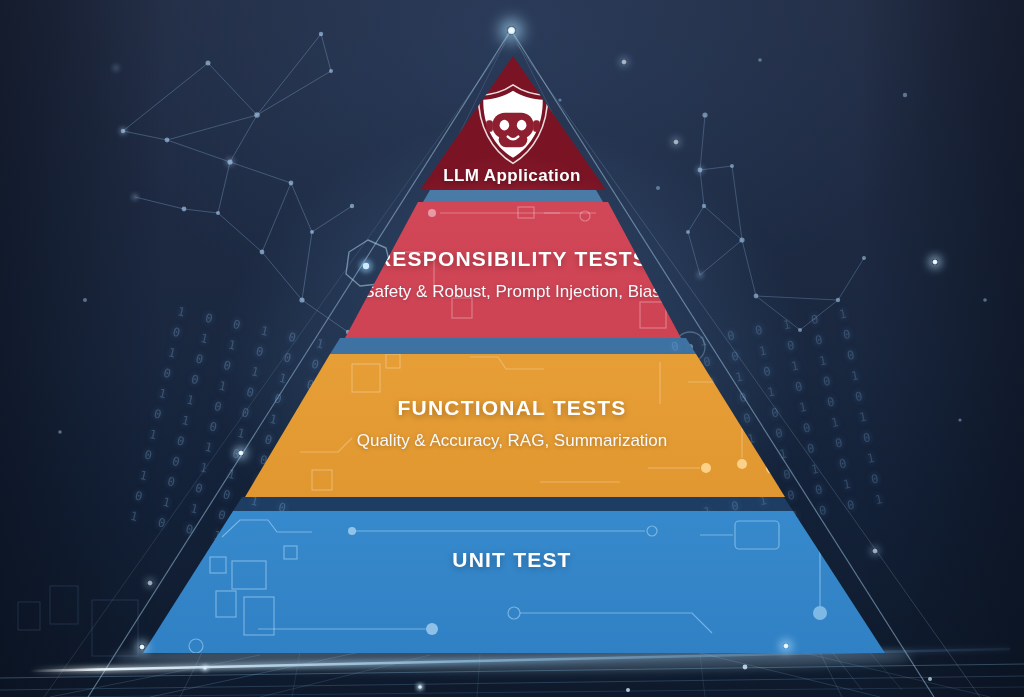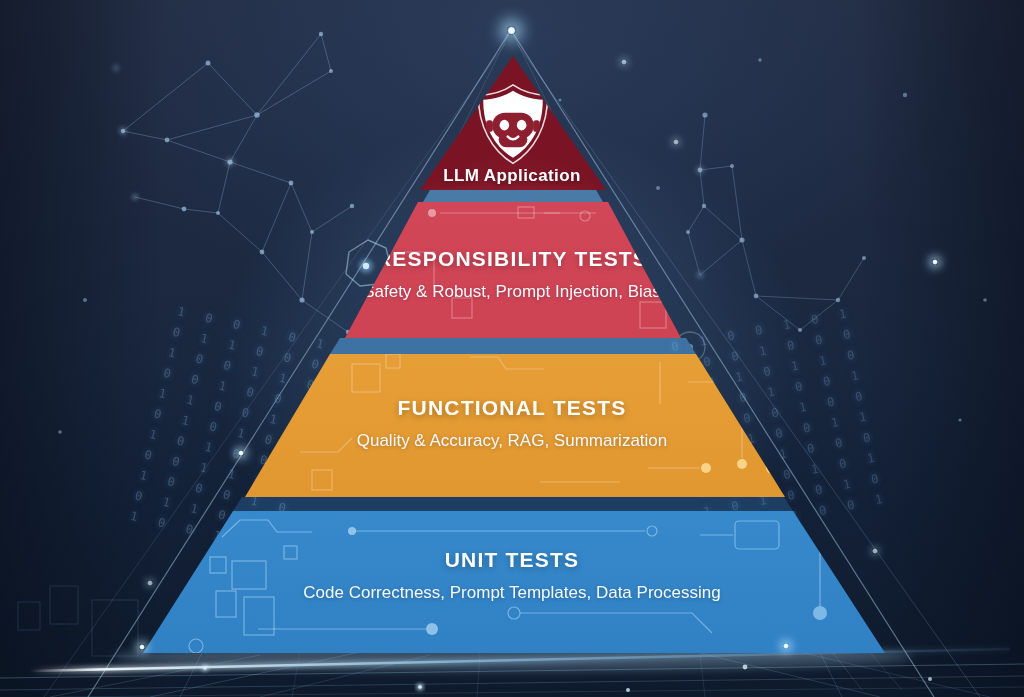--- a/index.html
+++ b/index.html
@@ -290,22 +290,21 @@
         <rect x="216" y="591" width="20" height="26"></rect>
         <rect x="244" y="597" width="30" height="38"></rect>
         <rect x="284" y="546" width="13" height="13"></rect>
         <circle cx="196" cy="646" r="7"></circle>
       </g>
       <circle cx="352" cy="531" r="4" fill="rgba(205,235,255,.6)"></circle>
       <circle cx="820" cy="613" r="7" fill="rgba(190,230,255,.55)"></circle>
       <circle cx="432" cy="629" r="6" fill="rgba(205,235,255,.6)"></circle>
     </svg>
     <div class="band-text" style="top:548px">
-      <div class="band-title">UNIT TESTS</div>
-      <div class="band-sub">Code Correctness, Prompt Templates, Data Processing</div>
+      <div class="band-title">UNIT TEST</div>
     </div>
   </div>
 
   <div>
     <span class="sp big" style="left:507px;top:26px;"></span>
     <span class="sp dim" style="left:621px;top:59px;"></span>
     <span class="sp dim" style="left:673px;top:139px;"></span>
     <span class="sp" style="left:932px;top:259px;"></span>
     <span class="sp" style="left:238px;top:450px;"></span>
     <span class="sp dim" style="left:147px;top:580px;"></span>

